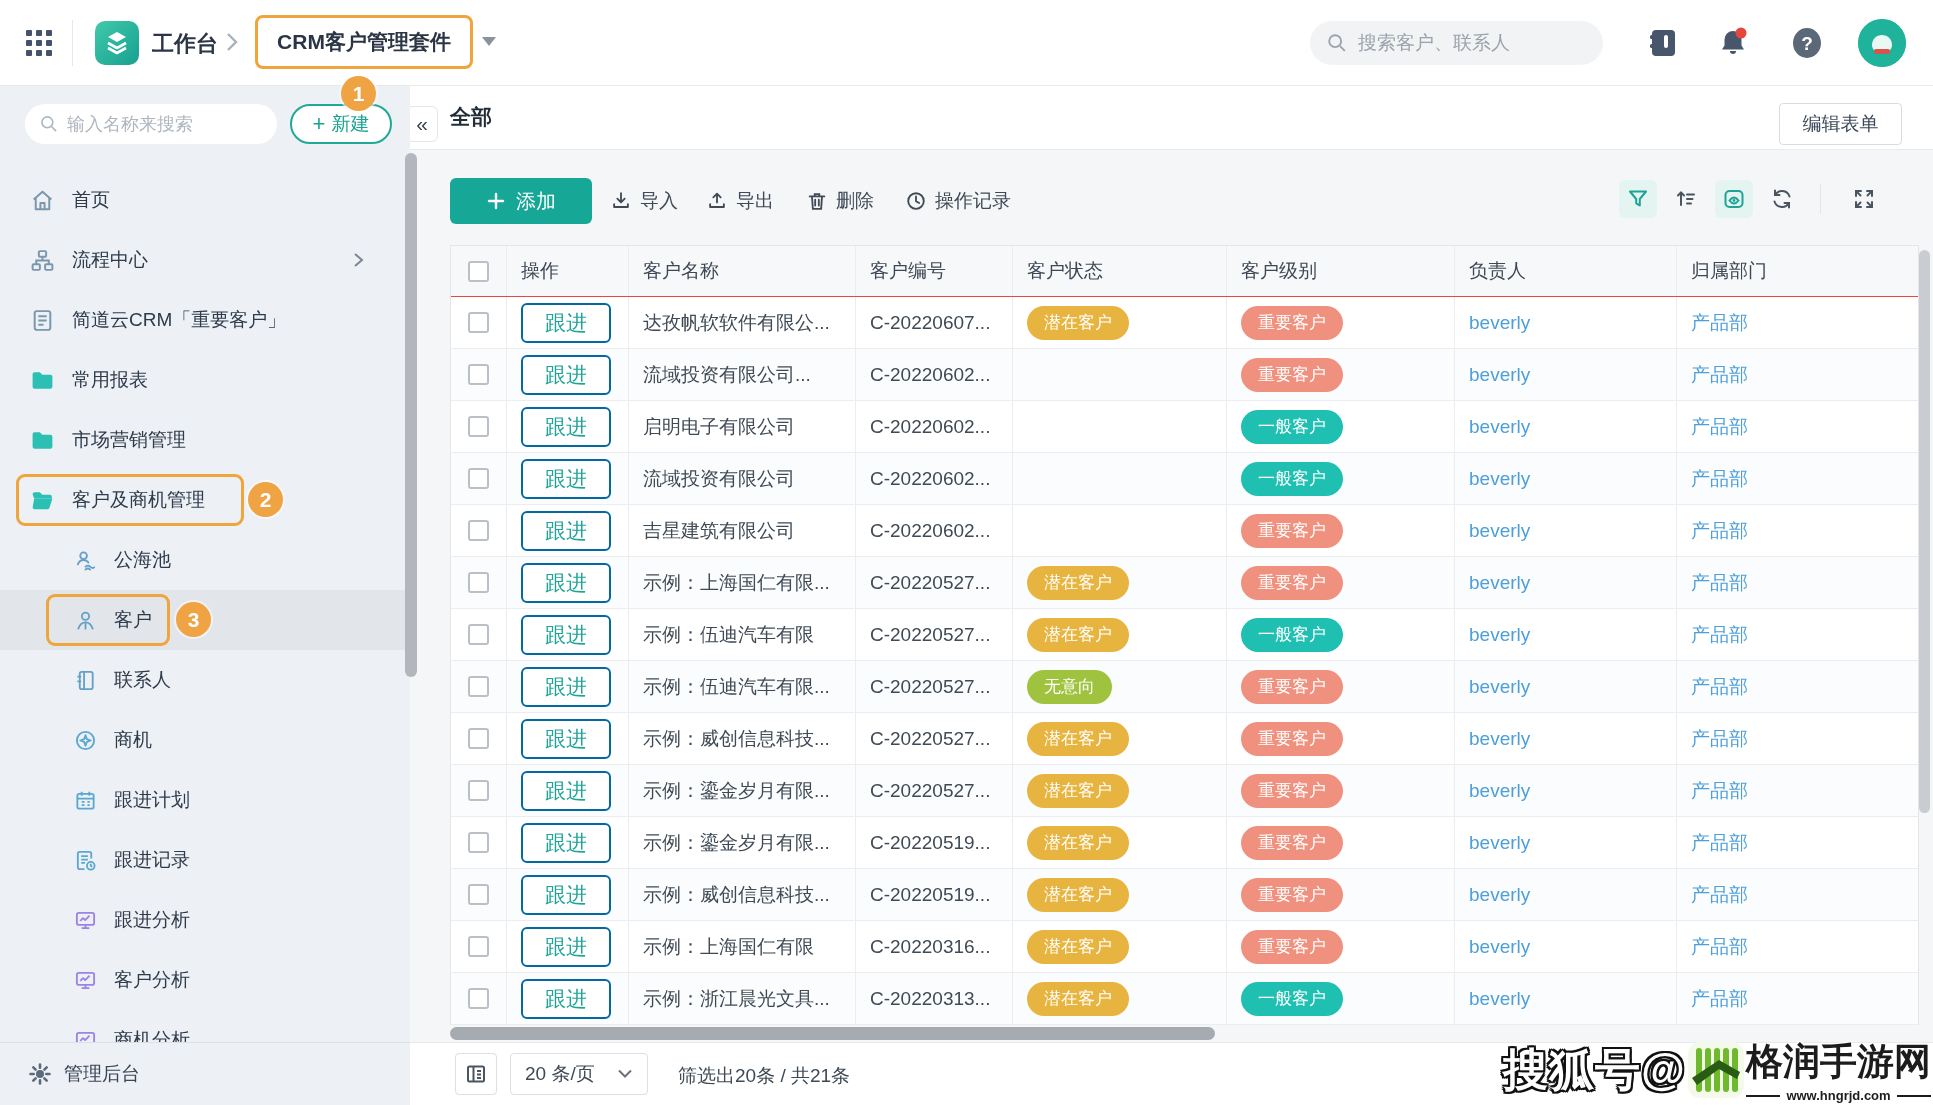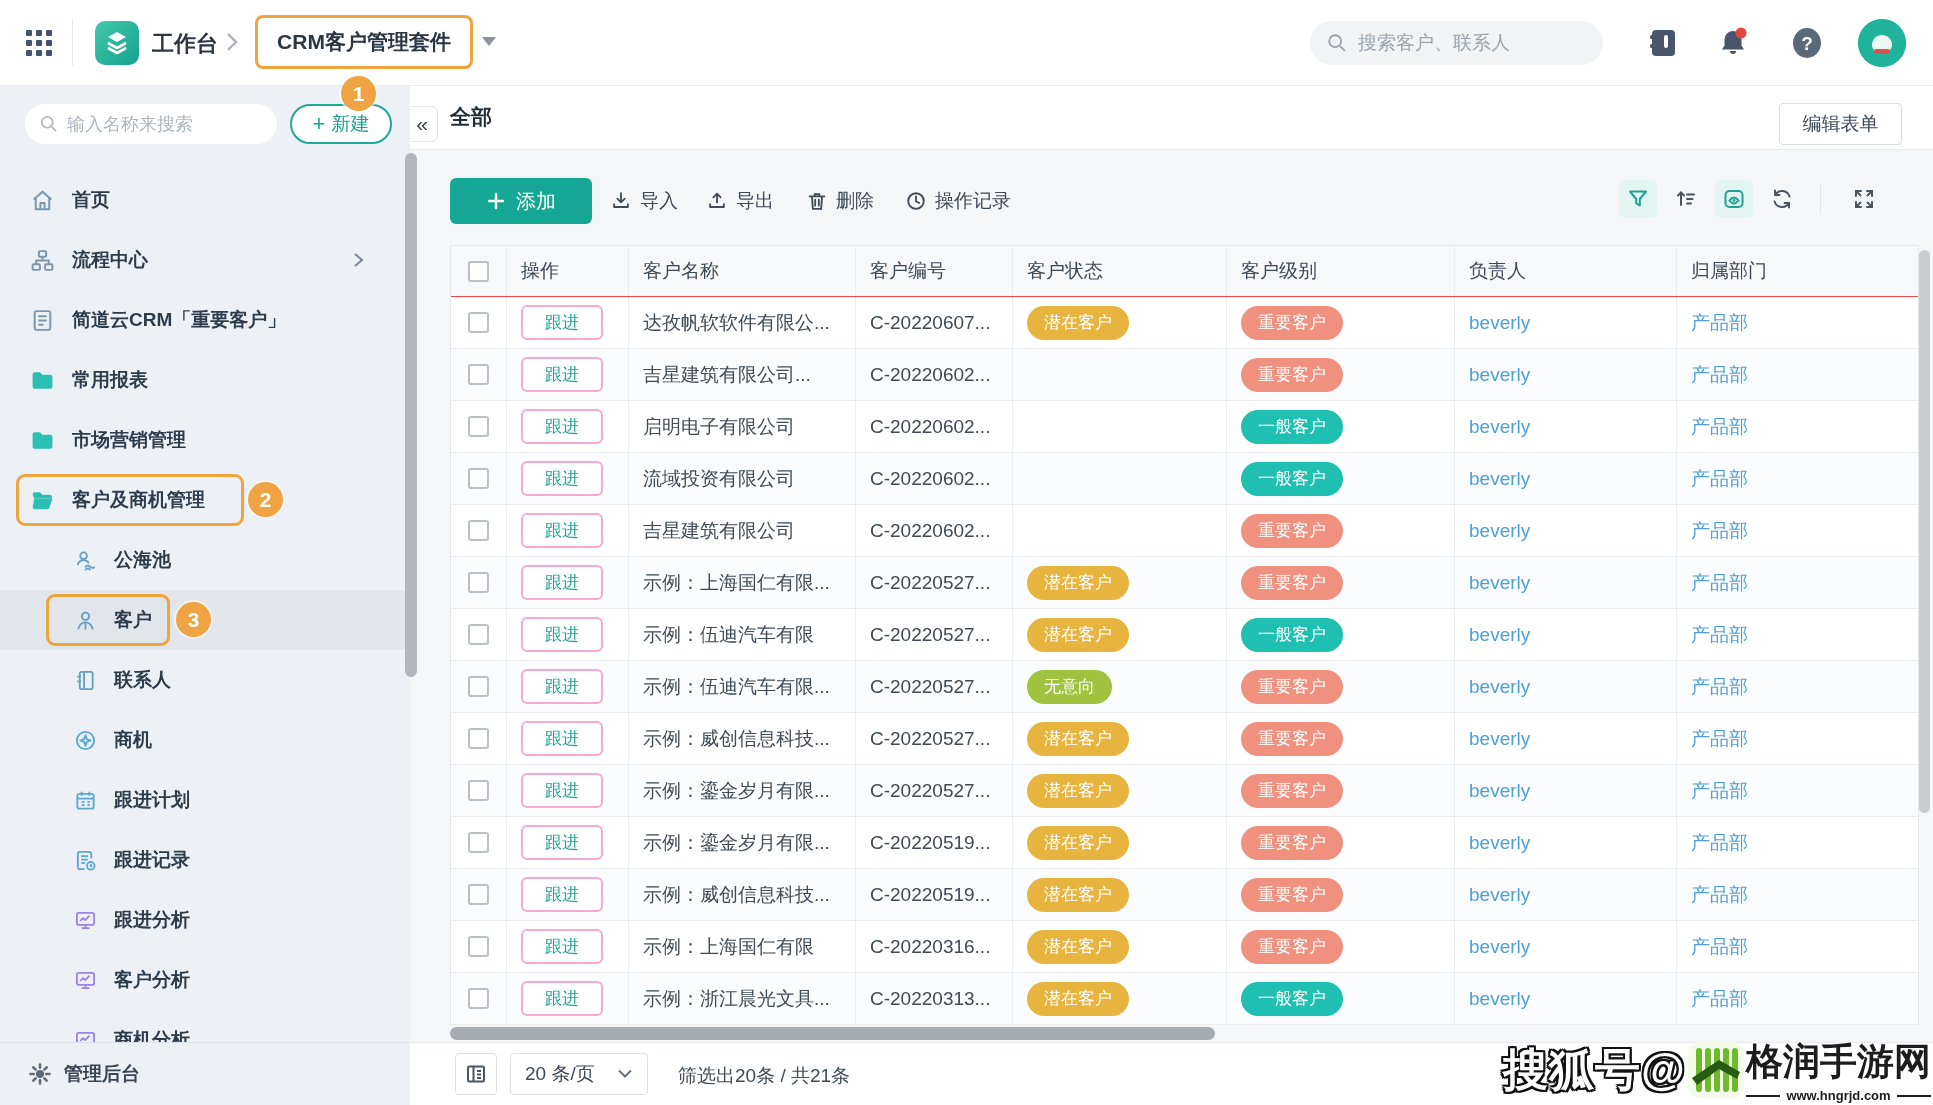--- a/index.html
+++ b/index.html
@@ -37,21 +37,21 @@
   .sb-search { position:absolute; left:25px; top:18px; width:252px; height:40px; background:#fff; border-radius:20px;
                display:flex; align-items:center; padding:0 14px; gap:8px; }
   .sb-search input { border:none; outline:none; background:transparent; font-size:18px; width:180px; color:#49525c; font-family:inherit; }
   .sb-search input::placeholder { color:#aeb6bf; }
   .new-btn { position:absolute; left:290px; top:18px; width:102px; height:40px; border:2px solid #21a998; border-radius:20px;
              background:#fff; color:#1aa390; font-size:19px; display:flex; align-items:center; justify-content:center; gap:6px; cursor:pointer; }
   .s-menu { position:absolute; left:0; top:84px; width:410px; bottom:63px; overflow:hidden; }
   .s-item { position:relative; height:60px; display:flex; align-items:center; padding-left:30px; gap:17px; cursor:pointer; }
   .s-item.sub { padding-left:74px; }
   .s-item.selected { background:#e2e5ea; }
-  .s-label { font-size:19px; color:#2e3b4b;font-weight:bold; }
+  .s-label { font-size:19px; color:#2e3b4b; }
   .s-chev { position:absolute; right:44px; }
   .admin-bar { position:absolute; left:0; bottom:0; width:410px; height:63px; background:#edf0f4; border-top:1px solid #dde1e6;
                display:flex; align-items:center; padding-left:28px; gap:12px; cursor:pointer; }
   .admin-bar .s-label { font-size:19px; color:#3a4554; }
   .sb-scrollthumb { position:absolute; left:405px; top:153px; width:12px; height:524px; background:#b3b7bd; border-radius:6px; z-index:40; }
 
   
   .main-header { position:absolute; left:410px; top:86px; right:0; height:64px; background:#fff; border-bottom:1px solid #e9eaec; z-index:10; }
   .collapse-btn { position:absolute; left:-4px; top:20px; width:32px; height:36px; background:#fff; border:1px solid #e3e6ea;
                   border-radius:6px; color:#39434e; font-size:21px; display:flex; align-items:center; justify-content:center; cursor:pointer; z-index:25; }
@@ -77,21 +77,21 @@
   .trow .cell { color:#3f4a55; font-size:19px; }
   .c-check { width:56px; justify-content:center; padding-left:0; }
   .c-op    { width:122px; }
   .c-name  { width:227px; }
   .c-code  { width:157px; }
   .c-status{ width:214px; }
   .c-level { width:228px; }
   .c-owner { width:222px; }
   .c-dept  { flex:1; border-right:none; }
   .checkbox { width:21px; height:21px; border:2px solid #b9c0c8; border-radius:3px; background:#fff; cursor:pointer; }
-  .follow-btn { border:2px solid #f9a8d4; color:#1fa396; background:#fff; border-radius:6px; font-size:17px;
+  .follow-btn { border:2px solid #0369a1; color:#1fa396; background:#fff; border-radius:6px; font-size:21px;
                 padding:4px 22px; cursor:pointer; font-family:inherit; }
   .pill { display:inline-block; color:#fff; font-size:17px; line-height:34px; padding:0 17px; border-radius:17px; }
   .pill.potential { background:#e7b43f; }
   .pill.nointent  { background:#9fc33e; }
   .pill.important { background:#f0917f; }
   .pill.general   { background:#1fbfb2; }
   .link { color:#4d9fd8; cursor:pointer; }
 
   .h-scrollbar { position:absolute; left:450px; top:1027px; width:765px; height:13px; background:#a6abb1; border-radius:7px; z-index:15; }
   .v-scrollbar { position:absolute; right:3px; top:250px; width:11px; height:563px; background:#c9ccd0; border-radius:6px; z-index:15; }
@@ -522,21 +522,21 @@
           </div>
     </div>
         <div class="trow">
       <div class="cell c-check">
             <span class="checkbox"></span>
           </div>
       <div class="cell c-op">
             <button class="follow-btn">跟进</button>
           </div>
       <div class="cell c-name">
-            <span>吉星建筑有限公司...</span>
+            <span>流域投资有限公司...</span>
           </div>
       <div class="cell c-code">
             <span>C-20220602...</span>
           </div>
       <div class="cell c-status"></div>
       <div class="cell c-level">
             <span class="pill important">重要客户</span>
           </div>
       <div class="cell c-owner">
             <span class="link">beverly</span>

